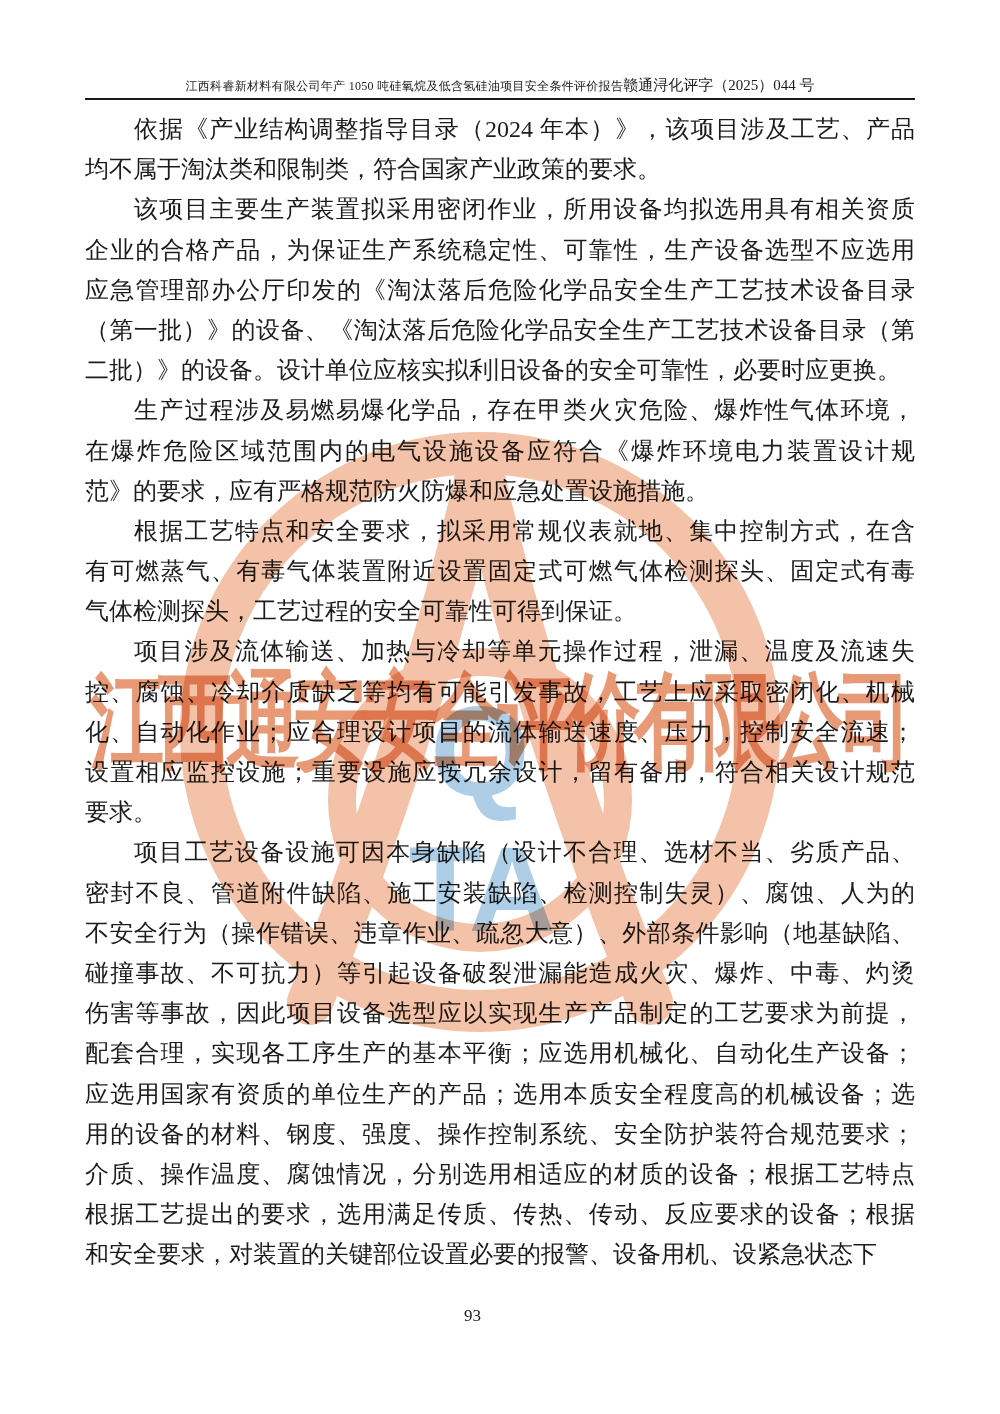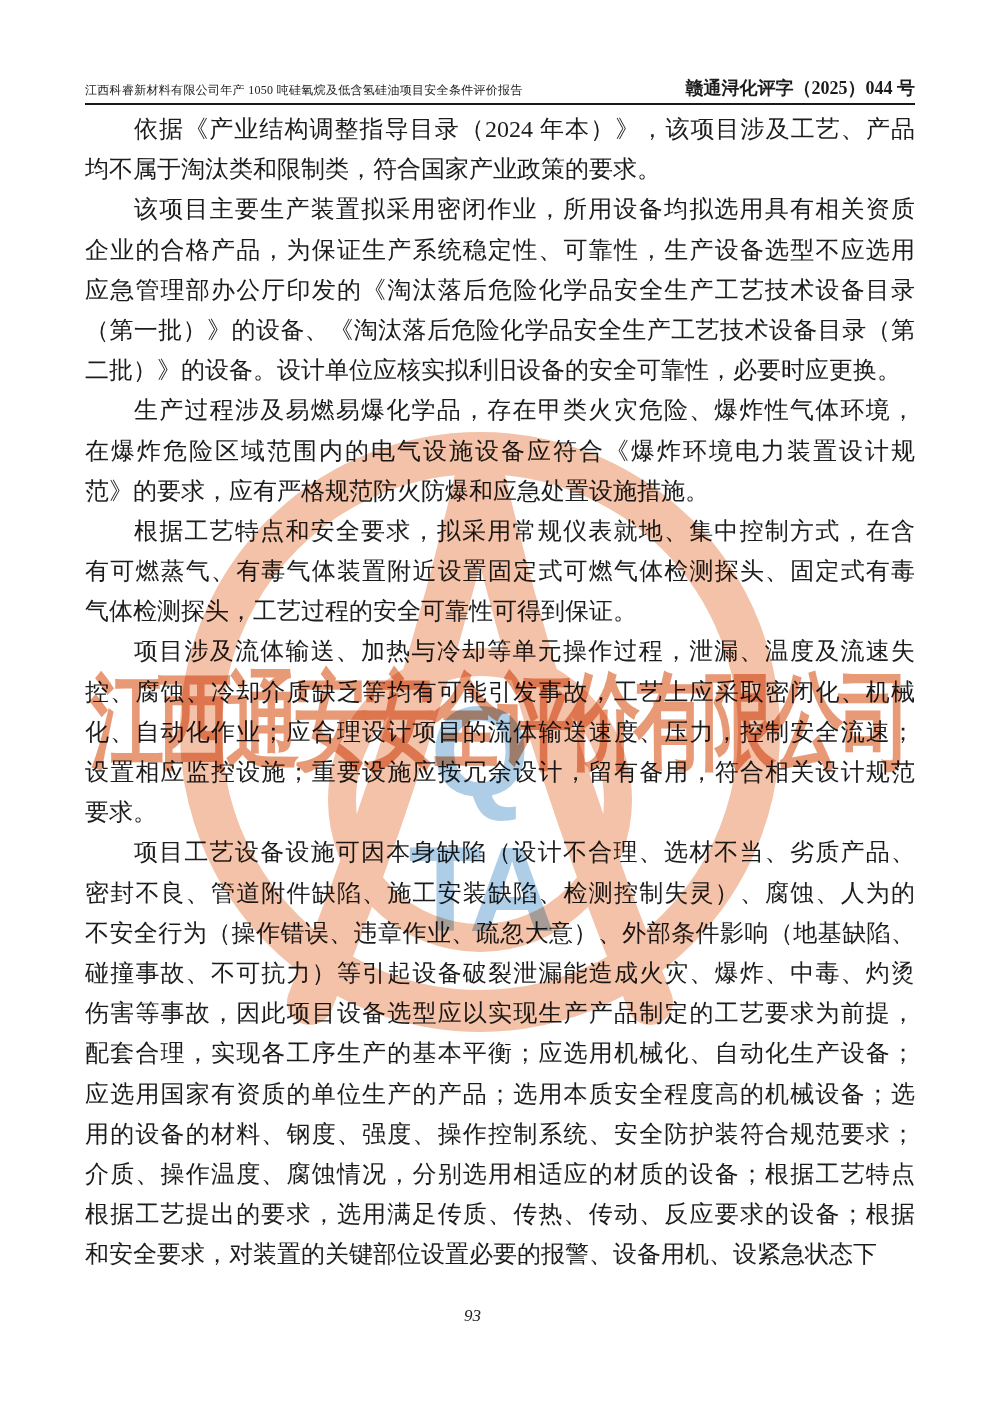--- a/index.html
+++ b/index.html
@@ -8,26 +8,26 @@
     width:1000px;height:1414px;
     margin:0 auto;
     background:#ffffff;
     font-family:"Liberation Serif","DejaVu Serif",serif;
     color:#1c1c1c;
     overflow:hidden;
   }
   
   .header{
     position:absolute;left:85px;right:85px;top:76px;
-    display:flex;justify-content:space-between;align-items:baseline;
+    display:flex;justify-content:center;align-items:baseline;
     border-bottom:2px solid #1a1a1a;
     padding-bottom:3px;
   }
   .header-left{font-size:12px;letter-spacing:.3px;white-space:nowrap;}
-  .header-right{font-size:18px;font-weight:bold;white-space:nowrap;}
+  .header-right{font-size:15px;font-weight:normal;white-space:nowrap;}
   
   .body-text{
     position:absolute;left:85px;top:109px;width:830px;
     font-size:24px;
   }
   .body-line{
     height:40.2px;line-height:40.2px;
     white-space:nowrap;
     text-align:justify;text-align-last:justify;
     text-justify:inter-ideograph;
@@ -56,21 +56,21 @@
     mix-blend-mode:multiply;
     color:#aecde6;
     font-family:"Liberation Sans","DejaVu Sans",sans-serif;
     font-weight:bold;text-align:center;line-height:1;
   }
   .wm-letter-q{left:405px;top:688px;width:150px;font-size:128px;}
   .wm-letter-ta{left:385px;top:818px;width:190px;font-size:120px;letter-spacing:-4px;margin-top:11px;}
   
   .page-number{
     position:absolute;left:0;right:55px;top:1306px;
-    text-align:center;font-size:17px;font-style:italic;
+    text-align:center;font-size:17px;
   }
 </style>
 </head>
 <body>
 
 <div class="page">
 
   <div class="body-text" id="body-text">
       <div class="body-line first">依据《产业结构调整指导目录（2024 年本）》，该项目涉及工艺、产品</div>
       <div class="body-line final">均不属于淘汰类和限制类，符合国家产业政策的要求。</div>

